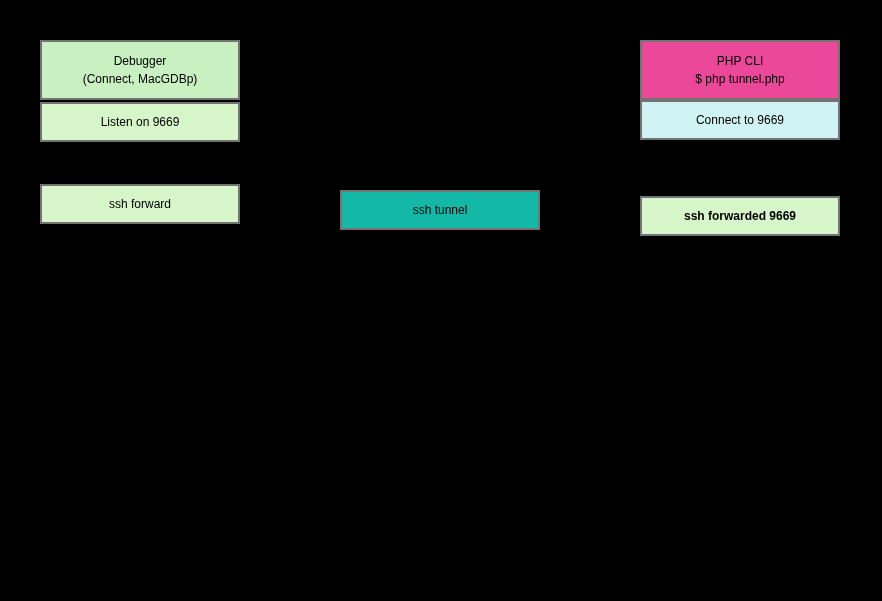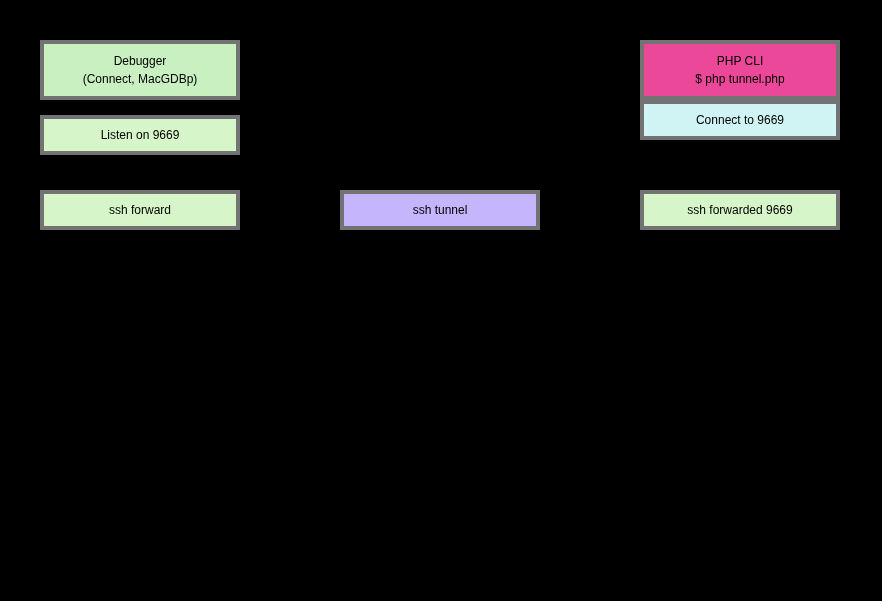--- a/index.html
+++ b/index.html
@@ -8,33 +8,33 @@
     padding: 0;
     background: #000;
     width: 882px;
     height: 601px;
     font-family: Verdana, Geneva, sans-serif;
     font-size: 12px;
     position: relative;
   }
   .box {
     position: absolute;
-    border: 4px solid #737373;
+    border: 2px solid #737373;
     display: flex;
     align-items: center;
     justify-content: center;
     text-align: center;
     line-height: 1.5;
     color: #000;
   }
   .green { background: #c8f0c0; }
   .green2 { background: #d6f5c9; }
   .cyan { background: #ec4899; }
   .cyan2 { background: #d0f3f3; justify-content: center; }
-  .peach { background: #c4b5fd; }
+  .peach { background: #14b8a6; }
   .header {
     position: absolute;
     color: #000;
     font-weight: bold;
     font-size: 12px;
     text-align: center;
   }
 </style>
 </head>
 <body>
@@ -42,38 +42,38 @@
 <div class="header" style="left:40px; top:18px; width:200px;">Workstation / Laptop</div>
 <div class="header" style="left:640px; top:18px; width:200px;">Server</div>
 
 <div class="box green" style="left:40px; top:40px; width:200px; height:60px;">
   <div>
     <span>Debugger</span><br>
     <span>(Connect, MacGDBp)</span>
   </div>
 </div>
 
-<div class="box green2" style="left:40px; top:115px; width:200px; height:40px;align-items:center;">
+<div class="box green2" style="left:40px; top:102px; width:200px; height:40px;align-items:center;">
   <span>Listen on 9669</span>
 </div>
 
 <div class="box cyan" style="left:640px; top:40px; width:200px; height:60px;">
   <div>
     <span>PHP CLI</span><br>
     <span>$ php tunnel.php</span>
   </div>
 </div>
 
 <div class="box cyan2" style="left:640px; top:100px; width:200px; height:40px;">
   <span>Connect to 9669</span>
 </div>
 
-<div class="box green2" style="left:40px; top:190px; width:200px; height:40px;">
+<div class="box green2" style="left:40px; top:184px; width:200px; height:40px;">
   <span>ssh forward</span>
 </div>
 
 <div class="box peach" style="left:340px; top:190px; width:200px; height:40px;">
   <span>ssh tunnel</span>
 </div>
 
-<div class="box green2" style="left:640px; top:190px; width:200px; height:40px;">
+<div class="box green2" style="left:640px; top:196px; width:200px; height:40px;font-weight:bold;">
   <span>ssh forwarded 9669</span>
 </div>
 
 </body></html>

